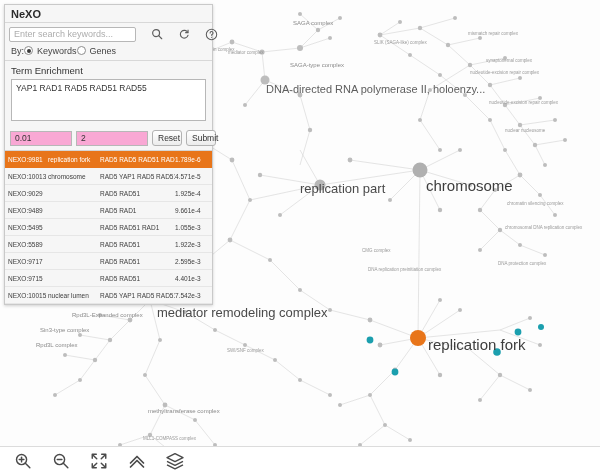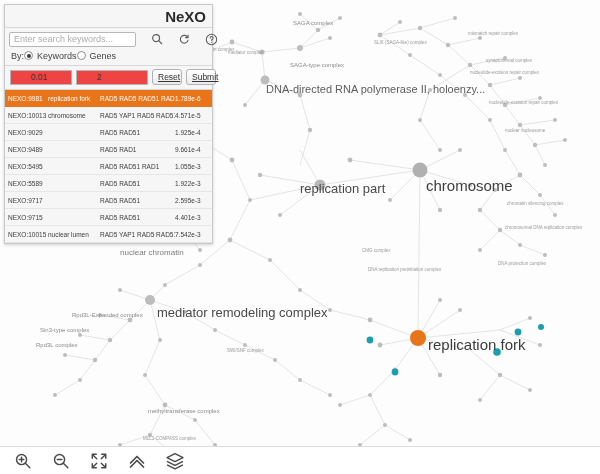--- a/index.html
+++ b/index.html
@@ -49,24 +49,23 @@
     left: 4px; top: 4px;
     width: 207px;
     background: #f6f6f6;
     border: 1px solid #c9c9c9;
     box-shadow: 0 1px 3px rgba(0,0,0,.18);
     font-size: 10px;
     color: #333;
   }
   #panel-title {
     padding: 3px 6px 2px 6px;
-    font-size: 15px;
+    font-size: 11px;
     font-weight: bold;
     color: #2b2b2b;
-    text-align: right;
   }
   .panel-sep {
     height: 1px;
     background: #d8d8d8;
     margin: 0;
   }
   #search-row {
     display: flex;
     align-items: center;
     padding: 3px 4px;
@@ -139,41 +138,40 @@
   }
   #controls-row {
     display: flex;
     align-items: center;
     padding: 3px 5px 4px 5px;
     gap: 4px;
   }
   .ctrl-input {
     height: 15px;
     border: 1px solid #b7b7b7;
-    background: #ef4444;
+    background: #f9a8d4;
     font-size: 8.5px;
-    padding: 0 20px;
+    padding: 0 4px;
     color: #333;
     box-sizing: border-box;
     font-family: "Liberation Sans", sans-serif;
   }
   #cutoff-input { width: 62px; }
   #size-input { width: 72px; }
   .ctrl-btn {
     height: 16px;
     min-width: 30px;
     border: 1px solid #b2b2b2;
     border-radius: 3px;
     background: linear-gradient(#ffffff,#ececec);
     font-size: 8.5px;
     color: #333;
     cursor: pointer;
     padding: 0 5px;
     font-family: "Liberation Sans", sans-serif;
-    text-decoration: underline;
   }
   #results {
     border-top: 1px solid #d5d5d5;
     background: #f6f6f6;
   }
   .res-row {
     display: flex;
     align-items: center;
     height: 17px;
     font-size: 6.5px;
@@ -449,20 +447,24 @@
         <span>Keywords</span>
       </span>
       <span class="radio-group">
         <span class="radio"></span>
         <span>Genes</span>
       </span>
     </div>
 
     <div class="panel-sep"></div>
 
+    <div id="term-section">
+      <div id="term-title">Term Enrichment</div>
+      <textarea id="term-textarea" style="">YAP1 RAD1 RAD5 RAD51 RAD55</textarea>
+    </div>
 
     <div id="controls-row">
       <input class="ctrl-input" id="cutoff-input" type="text" value="0.01" style="">
       <input class="ctrl-input" id="size-input" type="text" value="2" style="">
       <button class="ctrl-btn">Reset</button>
       <button class="ctrl-btn">Submit</button>
     </div>
 
     <div id="results">
         <div class="res-row selected">

